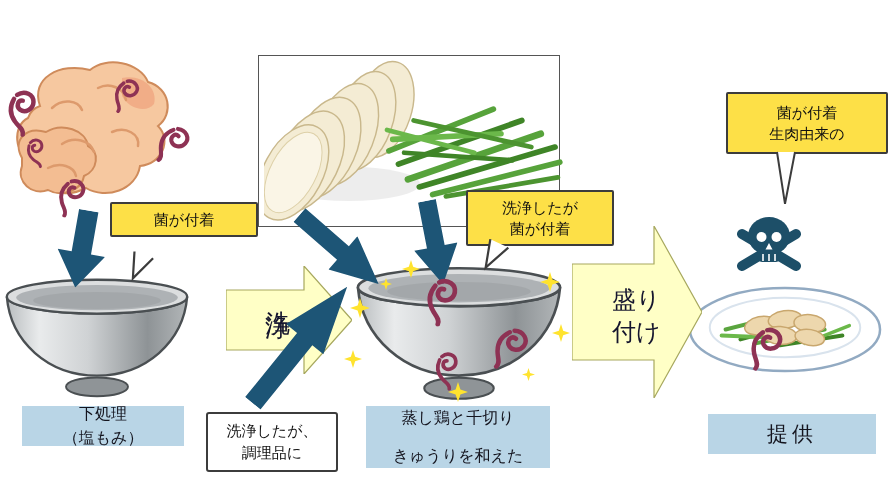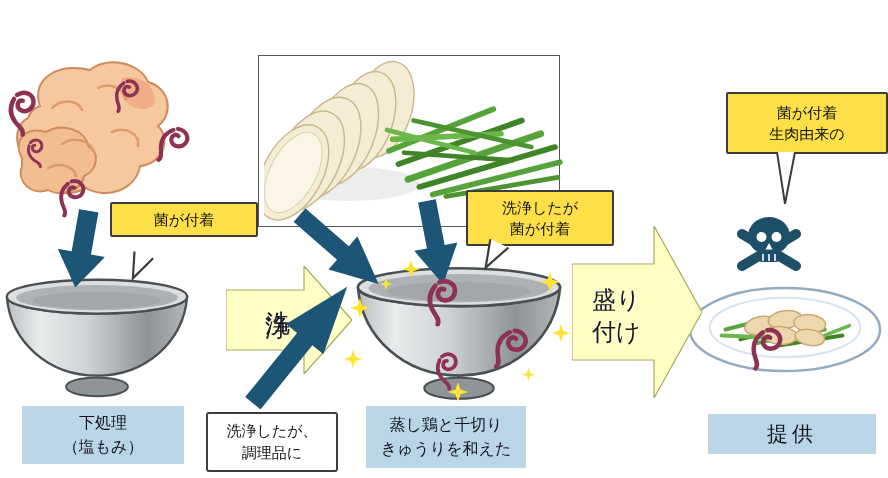--- a/index.html
+++ b/index.html
@@ -103,21 +103,21 @@
       <use href="#bowl-sym"></use>
     </svg>
 
   <div class="bubble" style="left:110px;top:202px;width:128px;">
     <span>菌が付着</span>
   </div>
   <svg class="tail" style="left:128px;top:254px;width:22px;height:28px;transform:rotate(20deg)" viewBox="0 0 20 26" preserveAspectRatio="none">
     <path d="M1 0 L8 24 L19 0" fill="#fff" stroke="#3c3c3c" stroke-width="2"></path>
   </svg>
 
-  <div class="label" style="left:22px;top:406px;width:162px;height:58px;">
+  <div class="label" style="left:22px;top:406px;width:162px;height:40px;">
     <span>下処理</span>
     <span>（塩もみ）</span>
   </div>
 
   <svg class="yarrow" style="left:226px;top:266px;" width="126" height="108" viewBox="0 0 126 108">
     <polygon points="0,24 78,24 78,0 126,54 78,108 78,84 0,84"></polygon>
   </svg>
   <div class="vtext" style="left:262px;top:290px;">洗浄</div>
 
   <div class="note" style="left:206px;top:412px;width:128px;height:56px;">
@@ -204,29 +204,29 @@
     </svg>
 
   <div class="bubble" style="left:466px;top:190px;width:128px;">
     <span>洗浄したが</span>
     <span>菌が付着</span>
   </div>
   <svg class="tail" style="left:482px;top:242px;width:22px;height:30px;transform:rotate(25deg)" viewBox="0 0 20 26" preserveAspectRatio="none">
     <path d="M1 0 L8 24 L19 0" fill="#fff" stroke="#3c3c3c" stroke-width="2"></path>
   </svg>
 
-  <div class="label" style="left:366px;top:406px;width:160px;height:62px;">
+  <div class="label" style="left:366px;top:406px;width:184px;height:62px;justify-content:space-between;">
     <span>蒸し鶏と千切り</span>
     <span>きゅうりを和えた</span>
   </div>
 
   <svg class="yarrow" style="left:572px;top:226px;" width="130" height="172" viewBox="0 0 130 172">
     <polygon points="0,38 82,38 82,0 130,86 82,172 82,134 0,134"></polygon>
   </svg>
-  <div class="htext" style="left:592px;top:284px;">
+  <div class="htext" style="left:612px;top:284px;">
     <span style="display:block">盛り</span>
     <span style="display:block">付け</span>
   </div>
 
   <div class="bubble" style="left:726px;top:92px;width:138px;padding:8px 10px;">
     <span>菌が付着</span>
     <span>生肉由来の</span>
   </div>
   <svg class="tail" style="left:776px;top:152px;width:20px;height:54px;" viewBox="0 0 20 50" preserveAspectRatio="none">
     <path d="M1 0 L9 48 L19 0" fill="#fff" stroke="#3c3c3c" stroke-width="2"></path>

